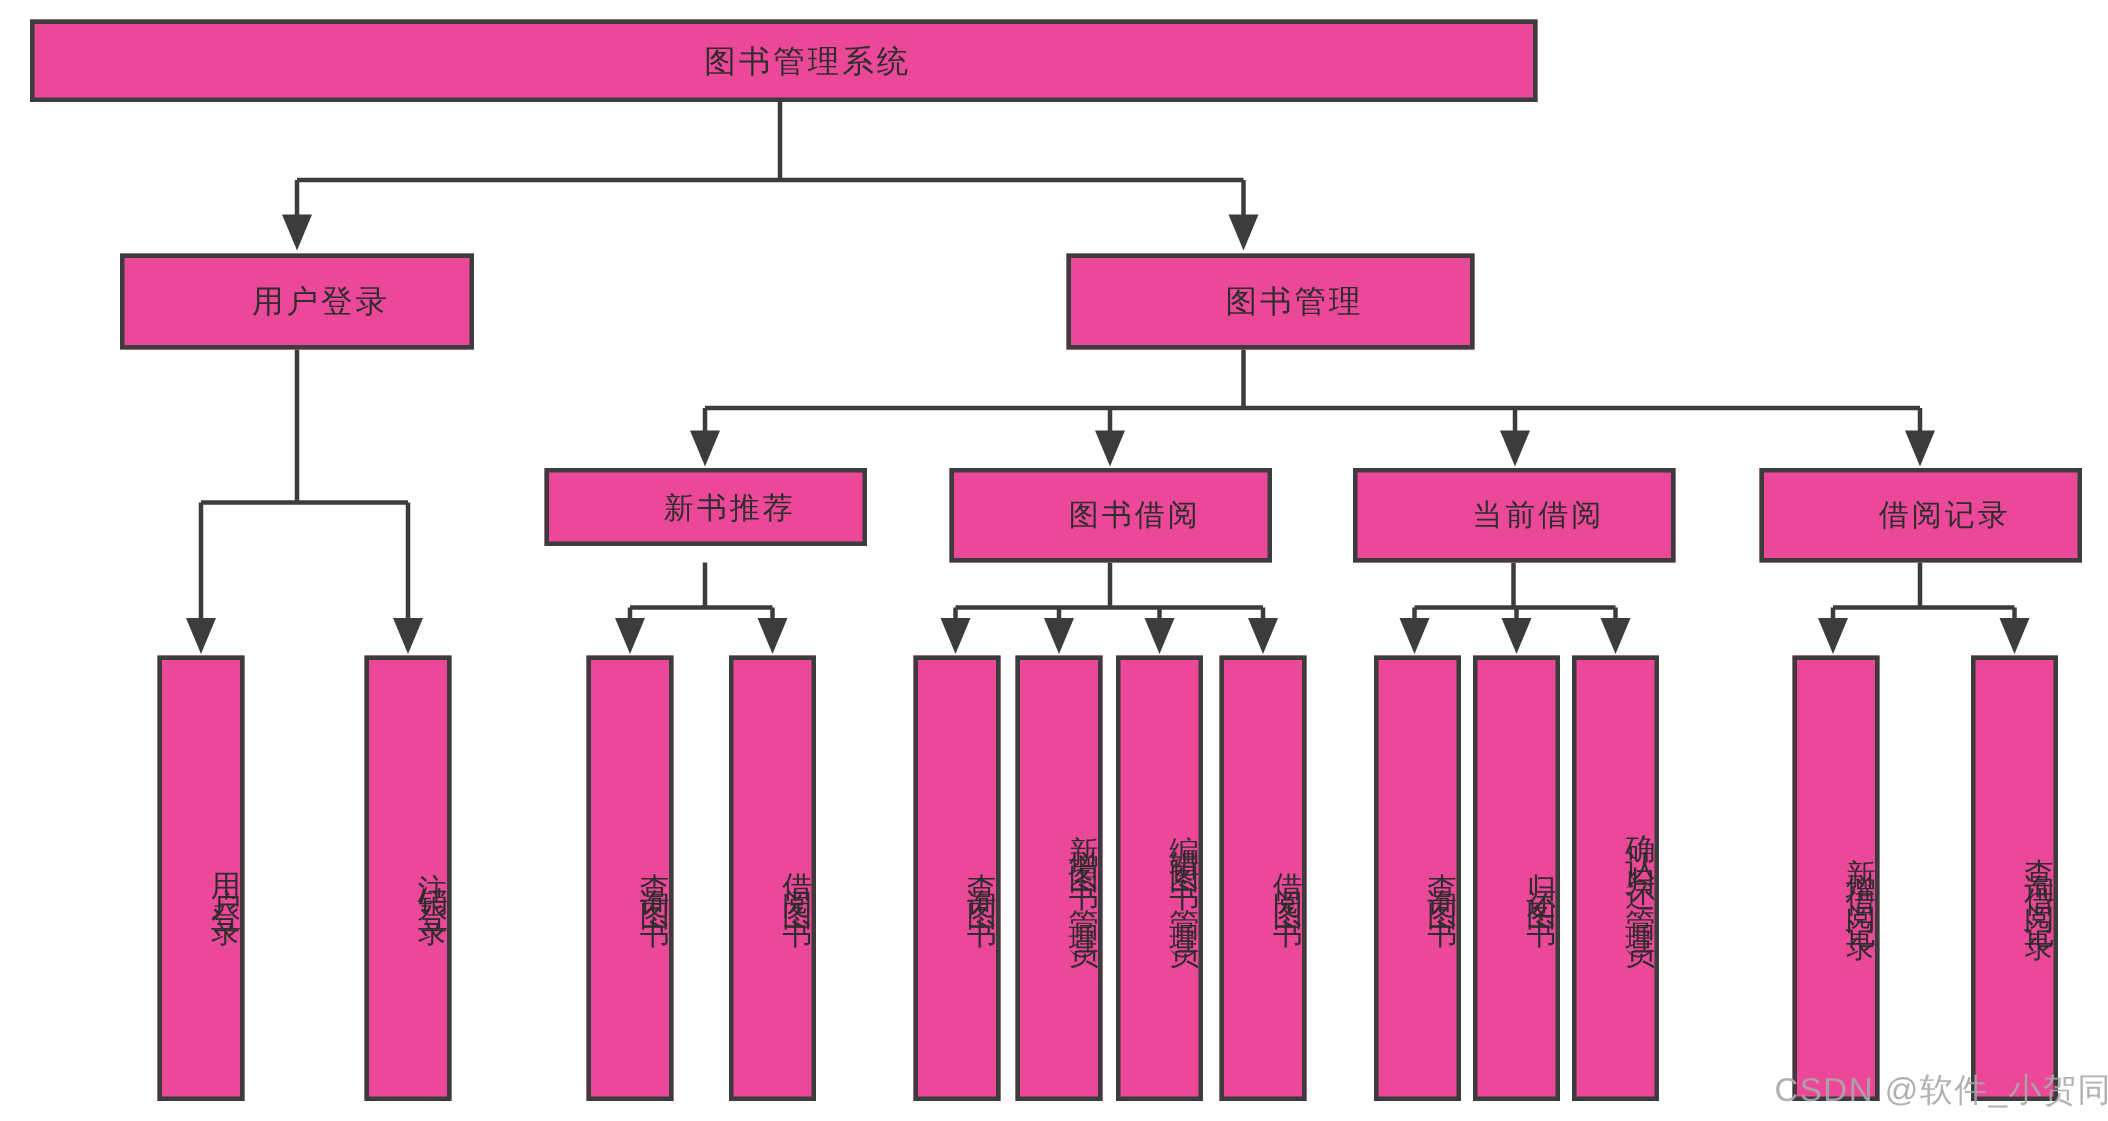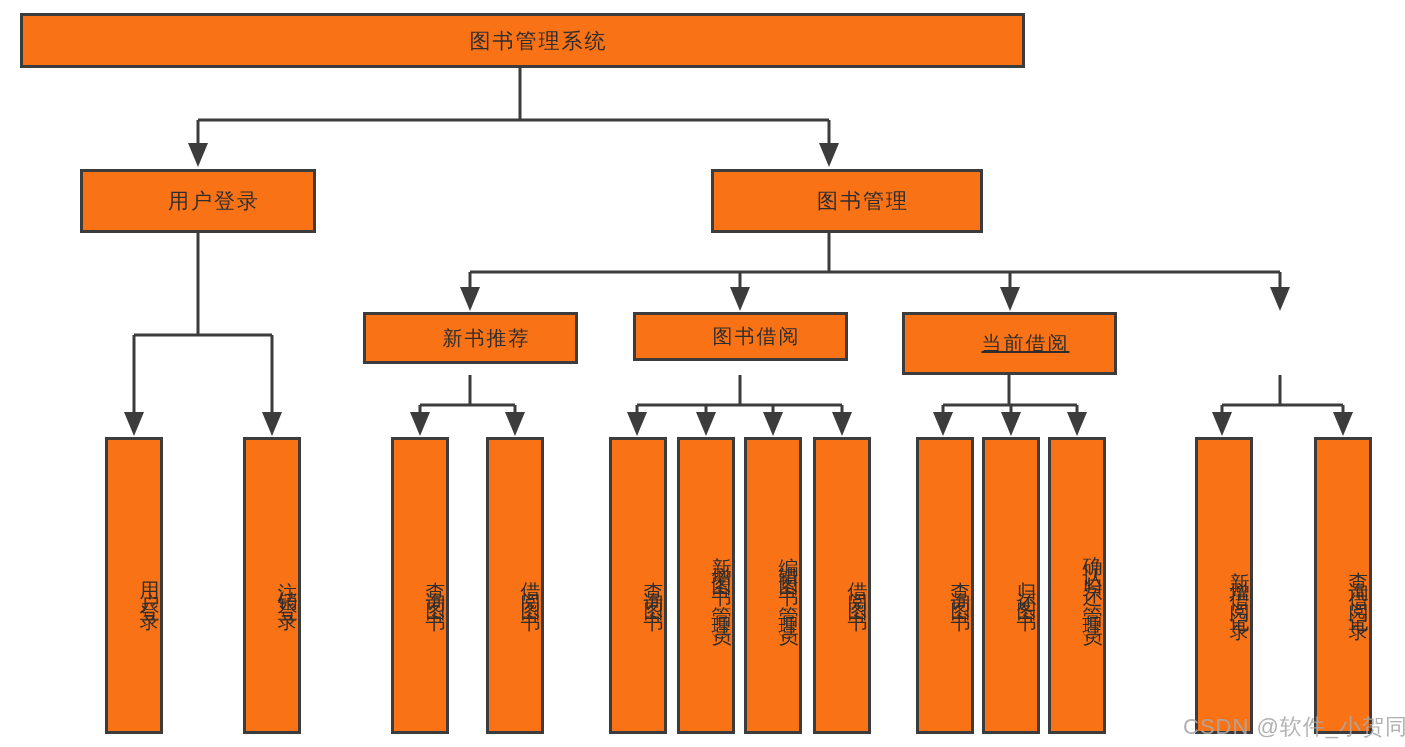--- a/index.html
+++ b/index.html
@@ -8,21 +8,21 @@
     position: relative;
     width: 1405px;
     height: 747px;
     background: #ffffff;
     overflow: hidden;
   }
   #connectors { position:absolute; left:0; top:0; z-index:1; }
   .box {
     position:absolute;
     box-sizing:border-box;
-    background:#f97316;
+    background:#ec4899;
     border:3px solid #3c3c3c;
     display:flex;
     align-items:center;
     justify-content:center;
     z-index:2;
     color:#2d2d2d;
     padding-left:32px;
   }
   .hlabel {
     font-size:21px;
@@ -102,25 +102,28 @@
   <div class="box" style="left:80px; top:169px; width:236px; height:64px;">
     <span class="hlabel">用户登录</span>
   </div>
   <div class="box" style="left:711px; top:169px; width:272px; height:64px;">
     <span class="hlabel">图书管理</span>
   </div>
 
   <div class="box l3" style="left:363px; top:312px; width:215px; height:52px;">
     <span class="hlabel">新书推荐</span>
   </div>
-  <div class="box l3" style="left:633px; top:312px; width:215px; height:49px;">
+  <div class="box l3" style="left:633px; top:312px; width:215px; height:63px;">
     <span class="hlabel">图书借阅</span>
   </div>
-  <div class="box l3" style="left:902px; top:312px; width:215px; height:63px;text-decoration:underline;">
+  <div class="box l3" style="left:902px; top:312px; width:215px; height:63px;">
     <span class="hlabel">当前借阅</span>
+  </div>
+  <div class="box l3" style="left:1173px; top:312px; width:215px; height:63px;">
+    <span class="hlabel">借阅记录</span>
   </div>
 
   <div class="box vbox" style="left:105px;">
     <span class="vlabel">用户登录</span>
   </div>
   <div class="box vbox" style="left:243px;">
     <span class="vlabel">注销登录</span>
   </div>
   <div class="box vbox" style="left:391px;">
     <span class="vlabel">查询图书</span>

